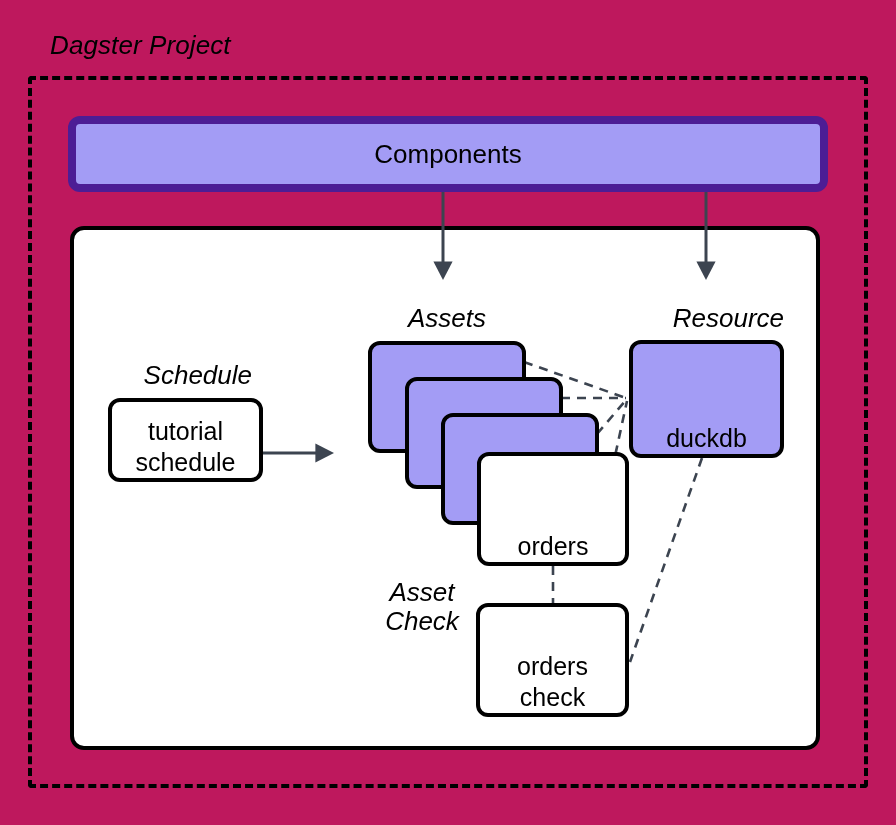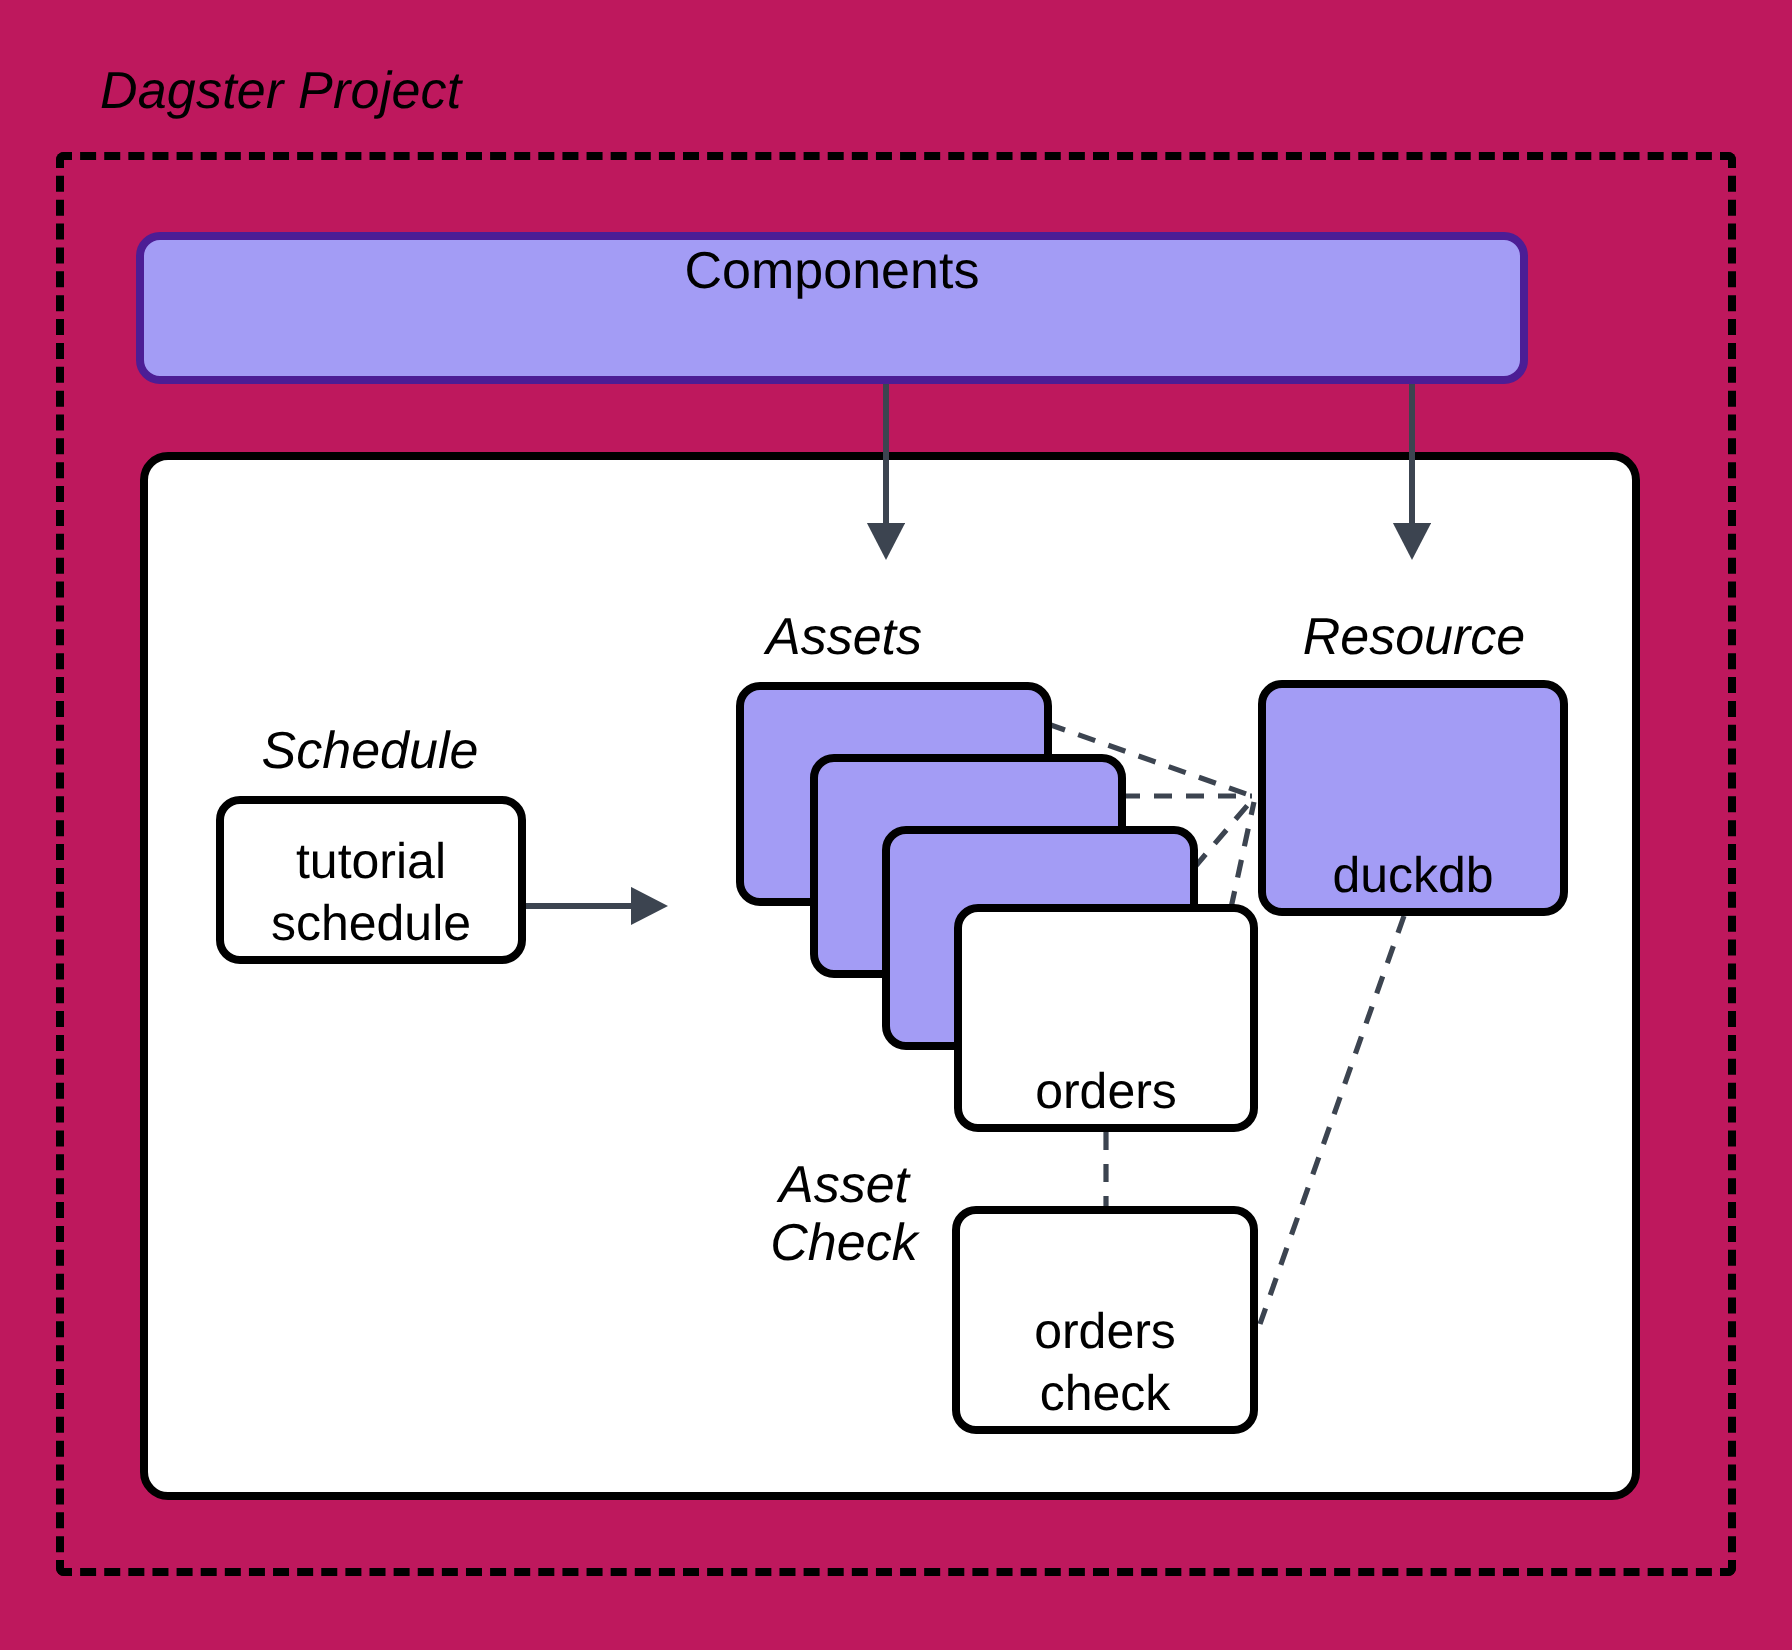--- a/index.html
+++ b/index.html
@@ -40,28 +40,28 @@
     color: #000000;
     white-space: nowrap;
     letter-spacing: 0.1px;
   }
 
   
   .components-box {
     position: absolute;
     left: 68px;
     top: 116px;
-    width: 696px;
+    width: 760px;
     height: 76px;
     background: #a39cf5;
-    border: 4px solid #4c1d95;
+    border: 8px solid #4c1d95;
     border-radius: 12px;
     box-sizing: border-box;
     display: flex;
-    align-items: flex-start;
+    align-items: center;
     justify-content: center;
   }
   .components-label {
     font-size: 26px;
     color: #000000;
   }
 
   
   .definitions-box {
     position: absolute;
@@ -83,21 +83,21 @@
     white-space: nowrap;
   }
 
   
   .caption {
     position: absolute;
     font-size: 26px;
     font-style: italic;
     color: #000000;
     white-space: nowrap;
-    text-align: center;
+    text-align: right;
   }
   .caption.two-line { line-height: 1.12; white-space: normal; }
 
   
   .node {
     position: absolute;
     border: 4px solid #000000;
     border-radius: 12px;
     box-sizing: border-box;
     display: flex;

